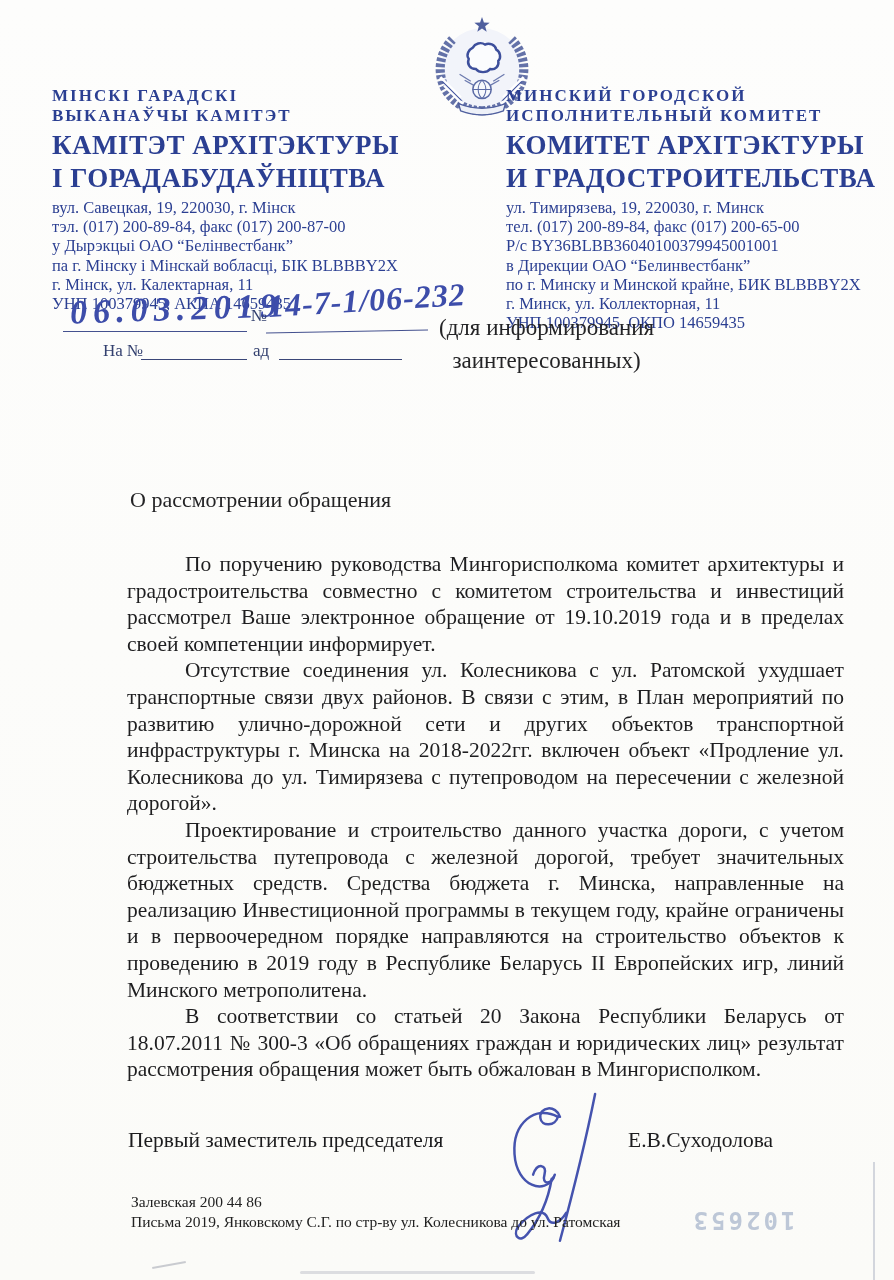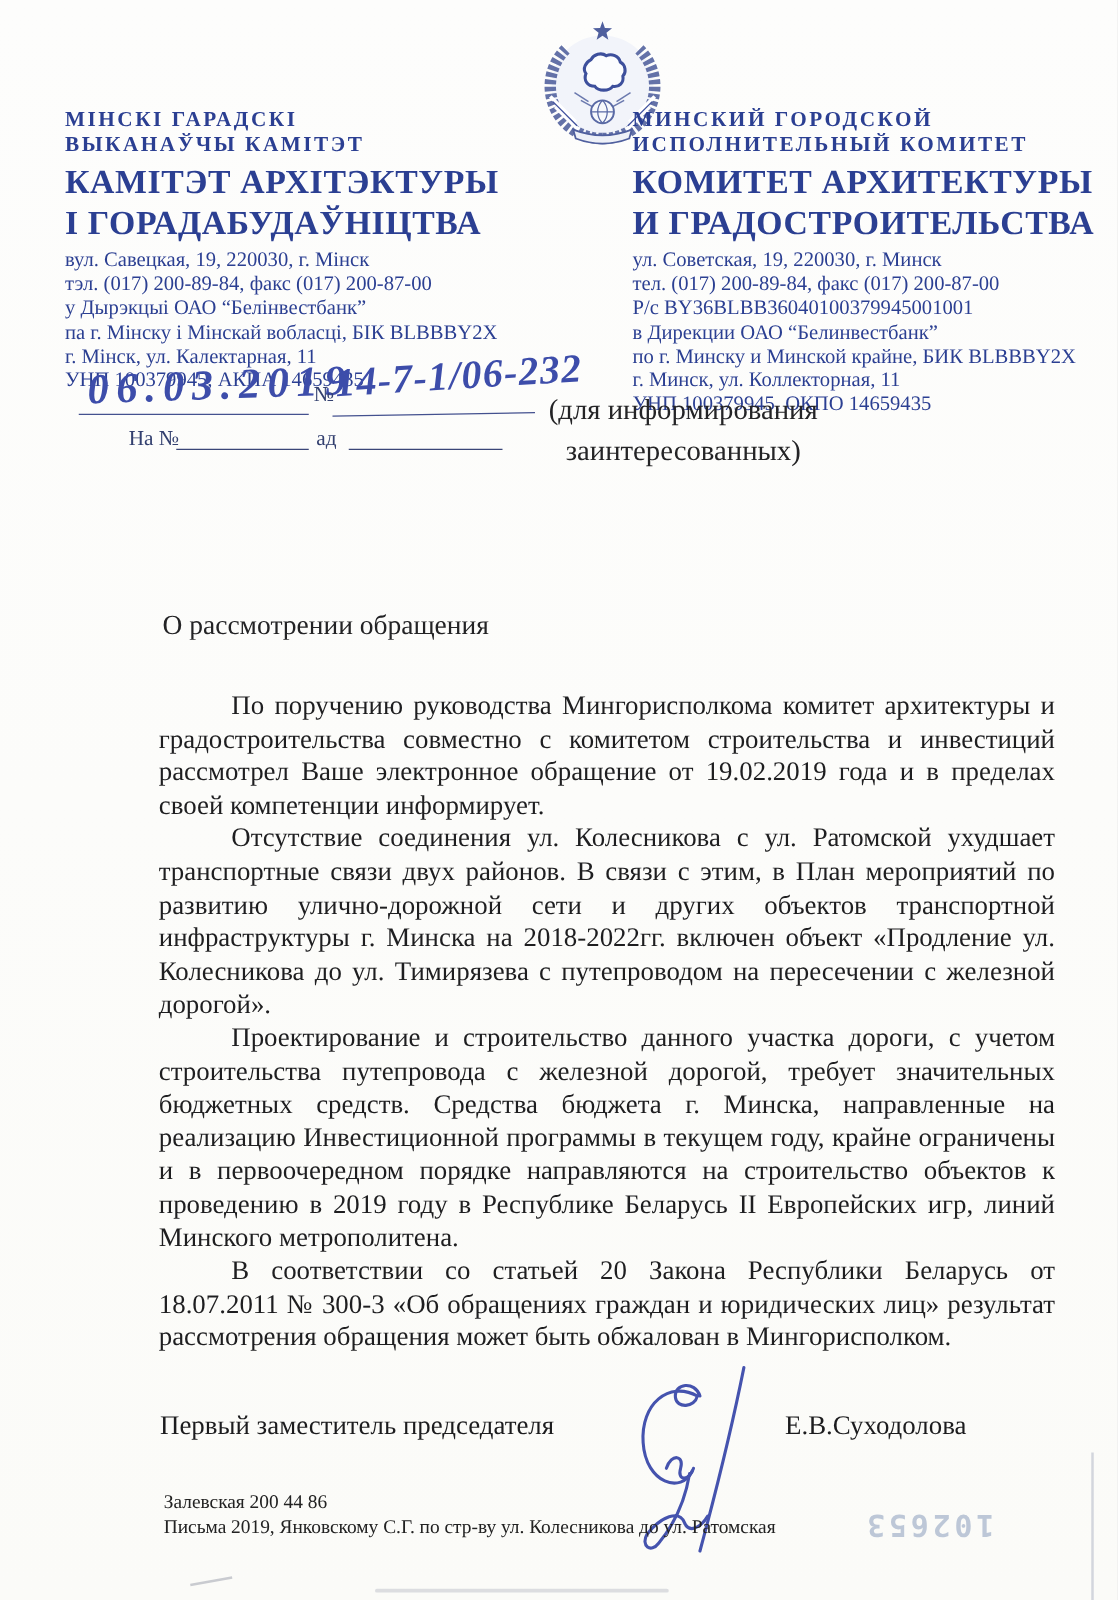--- a/index.html
+++ b/index.html
@@ -99,25 +99,25 @@
       <div>у Дырэкцыі ОАО “Белінвестбанк”</div>
       <div>па г. Мінску і Мінскай вобласці, БІК BLBBBY2X</div>
       <div>г. Мінск, ул. Калектарная, 11</div>
       <div>УНП 100379945, АКПА 14659435</div>
     </div>
   </div>
 
   <div class="lh lh-right">
     <div class="lh-org">МИНСКИЙ ГОРОДСКОЙ</div>
     <div class="lh-org">ИСПОЛНИТЕЛЬНЫЙ КОМИТЕТ</div>
-    <div class="lh-title">КОМИТЕТ АРХИТЕКТУРЫ</div>
+    <div class="lh-title">КОМИТЕТ АРХІТЭКТУРЫ</div>
     <div class="lh-title">И ГРАДОСТРОИТЕЛЬСТВА</div>
     <div class="lh-addr">
-      <div>ул. Советская, 19, 220030, г. Минск</div>
-      <div>тел. (017) 200-89-84, факс (017) 200-87-00</div>
+      <div>ул. Тимирязева, 19, 220030, г. Минск</div>
+      <div>тел. (017) 200-89-84, факс (017) 200-65-00</div>
       <div>Р/с BY36BLBB36040100379945001001</div>
       <div>в Дирекции ОАО “Белинвестбанк”</div>
       <div>по г. Минску и Минской крайне, БИК BLBBBY2X</div>
       <div>г. Минск, ул. Коллекторная, 11</div>
       <div>УНП 100379945, ОКПО 14659435</div>
     </div>
   </div>
 
   <div class="hand ref-date">06.03.2019</div>
   <div class="ref-nosign">№</div>
@@ -130,21 +130,21 @@
   <div class="ref-line rl4"></div>
 
   <div class="note">
     <div>(для информирования</div>
     <div>заинтересованных)</div>
   </div>
 
   <div class="subject">О рассмотрении обращения</div>
 
   <div class="body-text">
-    <p>По поручению руководства Мингорисполкома комитет архитектуры и градостроительства совместно с комитетом строительства и инвестиций рассмотрел Ваше электронное обращение от 19.02.2019 года и в пределах своей компетенции информирует.</p>
+    <p>По поручению руководства Мингорисполкома комитет архитектуры и градостроительства совместно с комитетом строительства и инвестиций рассмотрел Ваше электронное обращение от 19.10.2019 года и в пределах своей компетенции информирует.</p>
     <p>Отсутствие соединения ул. Колесникова с ул. Ратомской ухудшает транспортные связи двух районов. В связи с этим, в План мероприятий по развитию улично-дорожной сети и других объектов транспортной инфраструктуры г. Минска на 2018-2022гг. включен объект «Продление ул. Колесникова до ул. Тимирязева с путепроводом на пересечении с железной дорогой».</p>
     <p>Проектирование и строительство данного участка дороги, с учетом строительства путепровода с железной дорогой, требует значительных бюджетных средств. Средства бюджета г. Минска, направленные на реализацию Инвестиционной программы в текущем году, крайне ограничены и в первоочередном порядке направляются на строительство объектов к проведению в 2019 году в Республике Беларусь II Европейских игр, линий Минского метрополитена.</p>
     <p>В соответствии со статьей 20 Закона Республики Беларусь от 18.07.2011 № 300-3 «Об обращениях граждан и юридических лиц» результат рассмотрения обращения может быть обжалован в Мингорисполком.</p>
   </div>
 
   <div class="sig-pos">Первый заместитель председателя</div>
   <svg class="sig-svg" viewBox="0 0 120 150" aria-hidden="true">
     <g fill="none" stroke="#4553ae" stroke-width="2.4" stroke-linecap="round">
       <path d="M 74,24 C 70,12 54,14 55,25 C 56,34 70,33 72,24"></path>
       <path d="M 72,24 C 50,12 28,30 30,60 C 32,92 60,100 68,82"></path>

